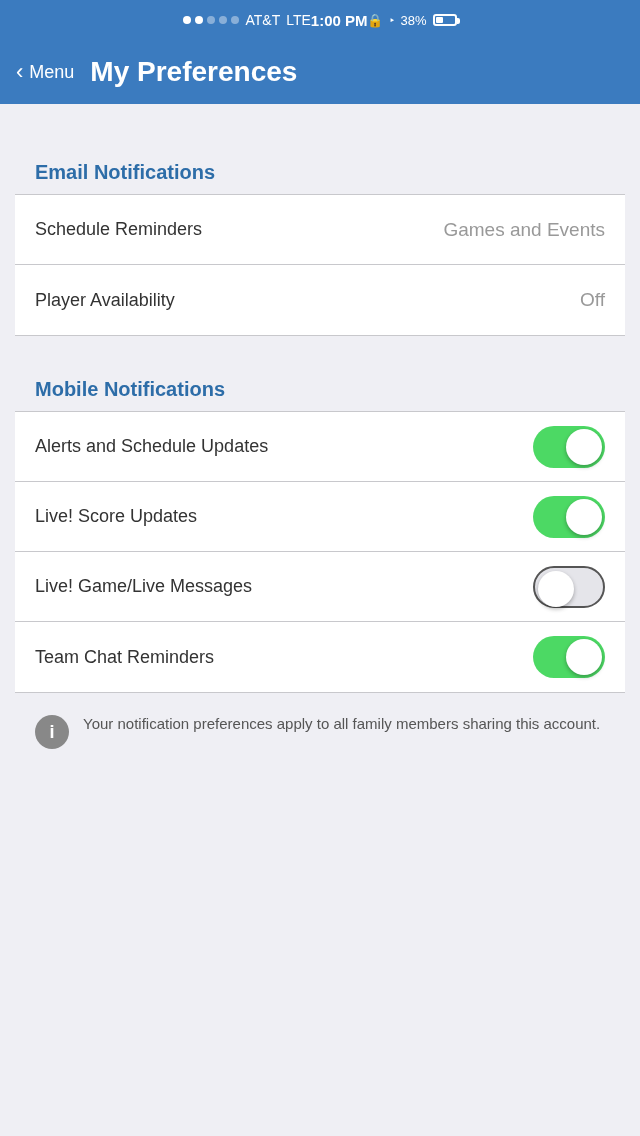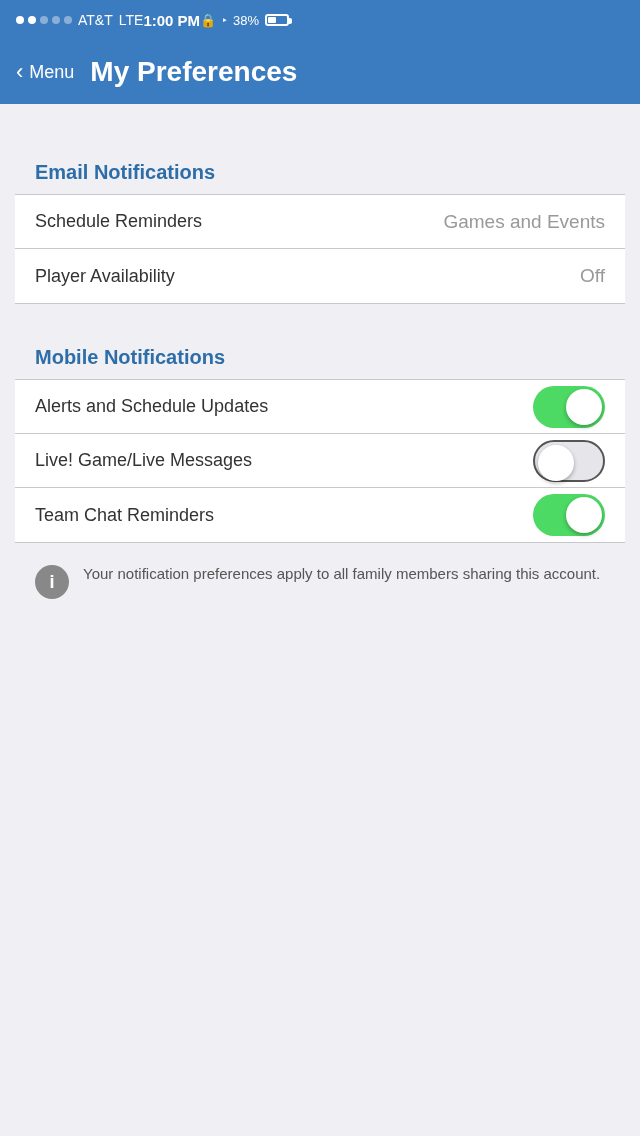--- a/index.html
+++ b/index.html
@@ -12,21 +12,21 @@
       color: #333;
     }
 
     
     .status-bar {
       width: 100%;
       height: 40px;
       background: #3b7bbf;
       display: flex;
       align-items: center;
-      justify-content: flex-start;
+      justify-content: center;
       padding: 0 16px;
       color: white;
       font-size: 14px;
       font-weight: 500;
     }
     .status-left { display: flex; align-items: center; gap: 6px; }
     .status-dots { display: flex; gap: 4px; }
     .dot { width: 8px; height: 8px; border-radius: 50%; }
     .dot.filled { background: white; }
     .dot.empty { background: rgba(255,255,255,0.4); }
@@ -108,21 +108,21 @@
       background: white;
       border-top: 1px solid #c8c8cc;
       border-bottom: 1px solid #c8c8cc;
     }
 
     .table-row {
       display: flex;
       align-items: center;
       justify-content: space-between;
       padding: 0 20px;
-      height: 54px;
+      height: 70px;
       background: white;
       border-bottom: 1px solid #c8c8cc;
     }
     .table-row:last-child { border-bottom: none; }
 
     .row-label {
       font-size: 18px;
       color: #333;
     }
     .row-value {
@@ -247,20 +247,26 @@
     <span class="section-header-text">Mobile Notifications</span>
   </div>
   <div class="table-group">
     <div class="table-row">
       <span class="row-label">Alerts and Schedule Updates</span>
       <div class="toggle on">
         <div class="toggle-knob"></div>
       </div>
     </div>
     <div class="table-row">
+      <span class="row-label">Live! Score Updates</span>
+      <div class="toggle on">
+        <div class="toggle-knob"></div>
+      </div>
+    </div>
+    <div class="table-row">
       <span class="row-label">Live! Game/Live Messages</span>
       <div class="toggle off-dark">
         <div class="toggle-knob"></div>
       </div>
     </div>
     <div class="table-row">
       <span class="row-label">Team Chat Reminders</span>
       <div class="toggle on">
         <div class="toggle-knob"></div>
       </div>

